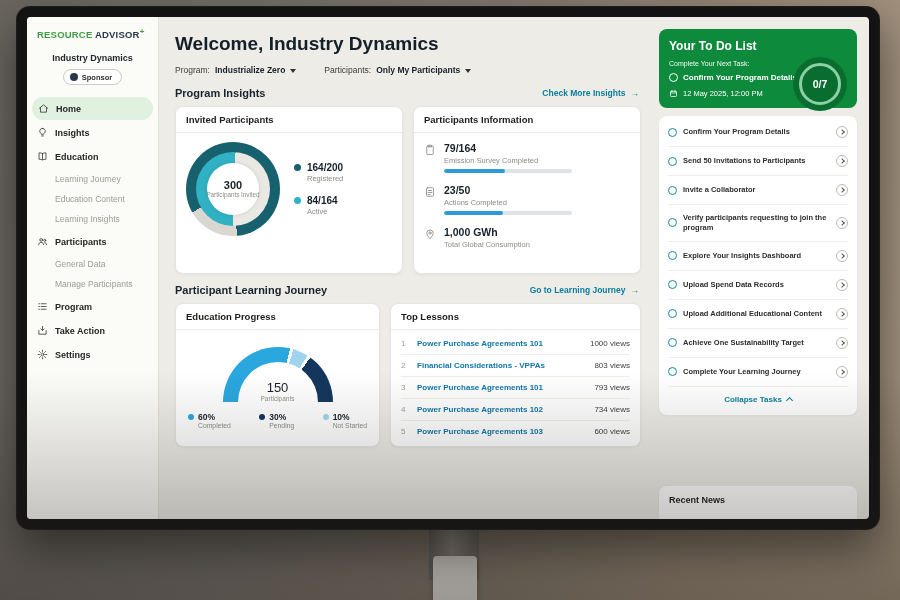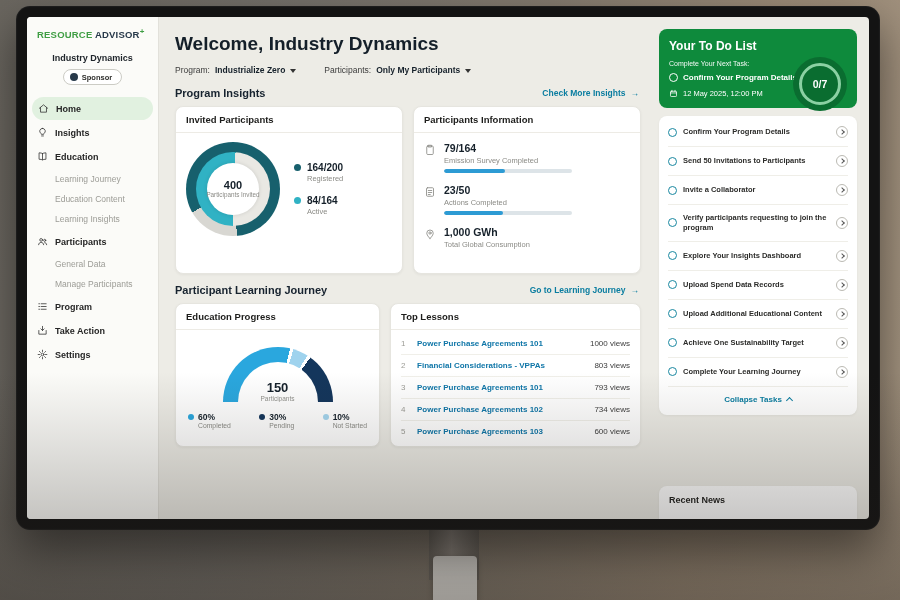--- a/index.html
+++ b/index.html
@@ -89,21 +89,21 @@
   .bar { width:128px; height:4px; border-radius:2px; background:#dde4e8; overflow:hidden; }
   .bar-fill { height:100%; border-radius:2px; background:#2d9bd4; }
 
   
   .gauge-wrap { width:110px; height:55px; overflow:hidden; position:relative; margin:8px auto 0; }
   .gauge { width:110px; height:110px; border-radius:50%; position:relative;
     background: conic-gradient(from 270deg,#2aa7de 0 28.5%,#fff 28.5% 29.5%,#9fd3ee 29.5% 34%,
       #fff 34% 35%,#14365c 35% 50%,#fff 50% 100%); }
   .gauge-hole { position:absolute; inset:15px; background:#fff; border-radius:50%; }
   .gauge-center { position:absolute; bottom:0; left:0; width:100%; text-align:center; z-index:2; }
-  .gc-val { font-size:13px; font-weight:bold; color:#15202a; }
+  .gc-val { font-size:13px; font-weight:normal; color:#15202a; }
   .gc-lab { font-size:6.5px; color:#8b8b86; }
   .gauge-legend { display:flex; justify-content:space-between; padding:0 2px; margin-top:10px; }
   .gl-row { display:flex; align-items:center; gap:4px; font-size:8.5px; font-weight:bold; color:#15202a; }
   .gl .dot { width:6px; height:6px; }
   .g1 { background:#2aa7de; } .g2 { background:#14365c; } .g3 { background:#a5d6ef; }
   .gl-lab { margin-left:10px; font-size:6.8px; color:#8b8b86; font-weight:normal; }
 
   
   .lesson { display:flex; align-items:center; gap:8px; padding:6px 0; border-bottom:1px solid #f0efe9;
     font-size:8px; }
@@ -261,21 +261,21 @@
             <span>→</span>
           </span>
         </div>
 
         <div class="cards-row">
           <div class="card card-invited">
             <div class="card-head">Invited Participants</div>
             <div class="card-body donut-wrap">
               <div class="donut">
                 <div class="donut-center">
-                  <div class="dc-val">400</div>
+                  <div class="dc-val">300</div>
                   <div class="dc-lab">Participants Invited</div>
                 </div>
               </div>
               <div class="legend-v">
                 <div>
                   <div class="lv-row">
                       <span class="dot d1"></span>
                       <span>164/200</span>
                     </div>
                   <div class="lv-lab">Registered</div>

